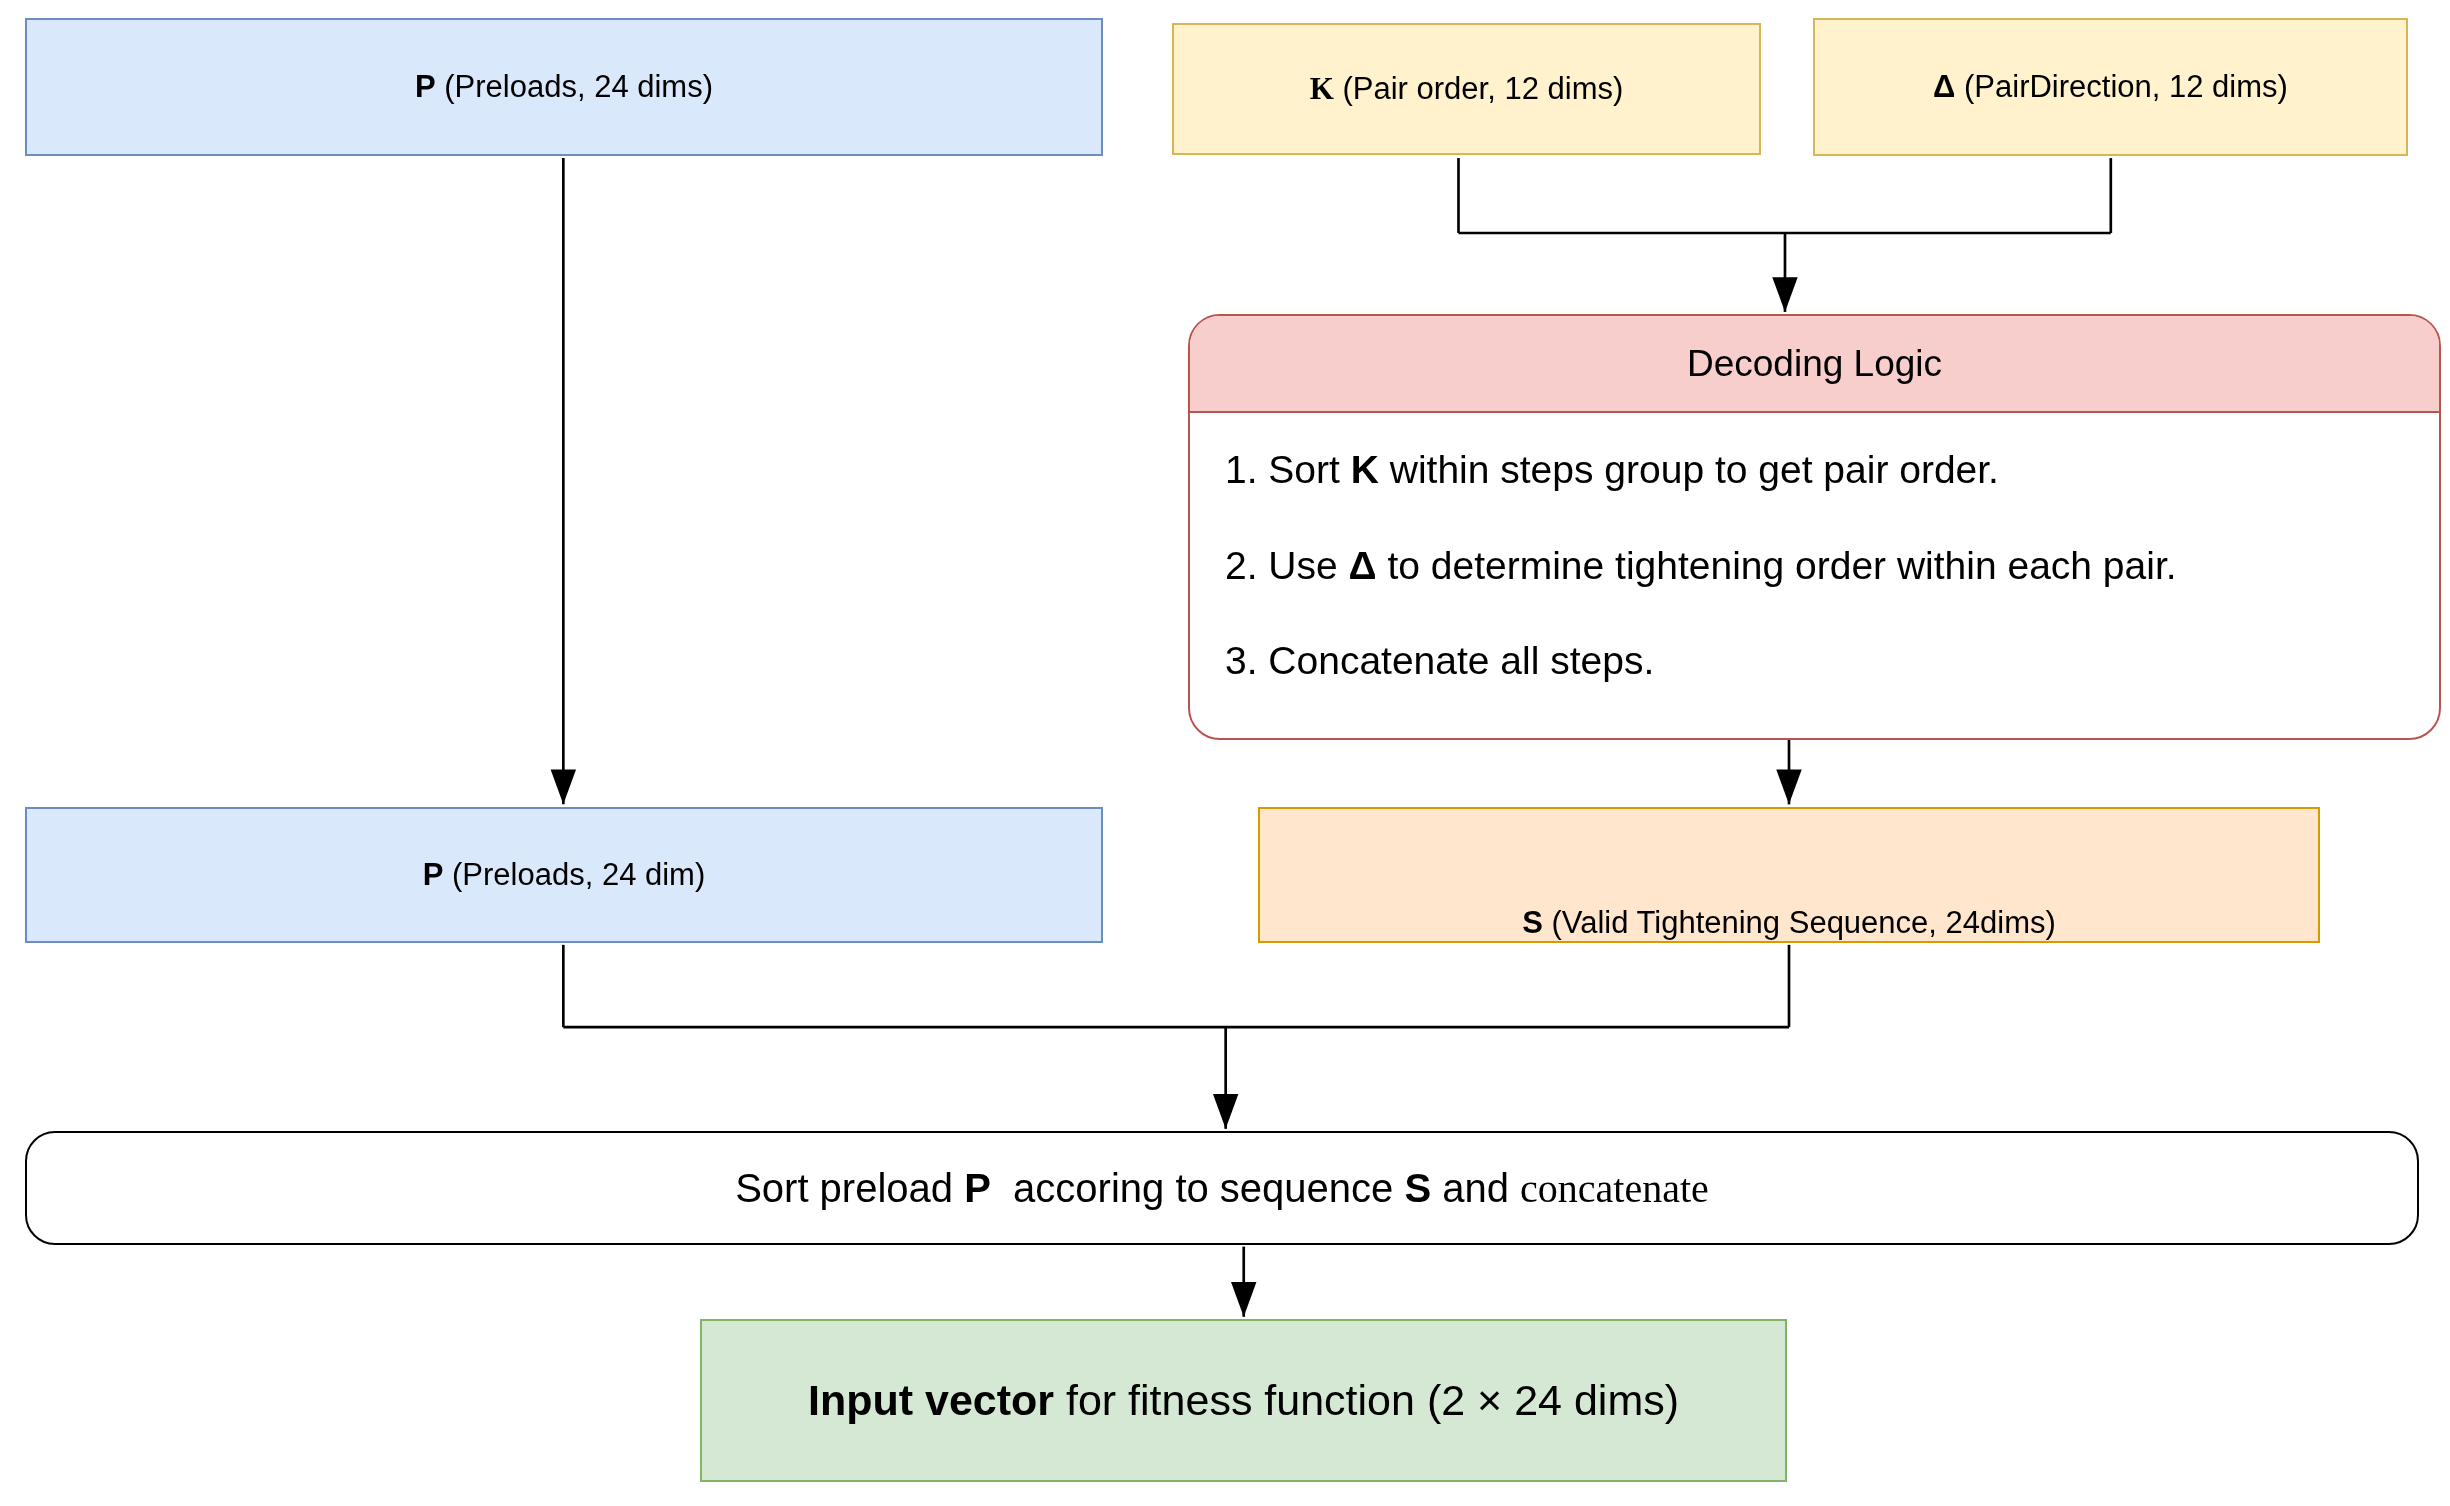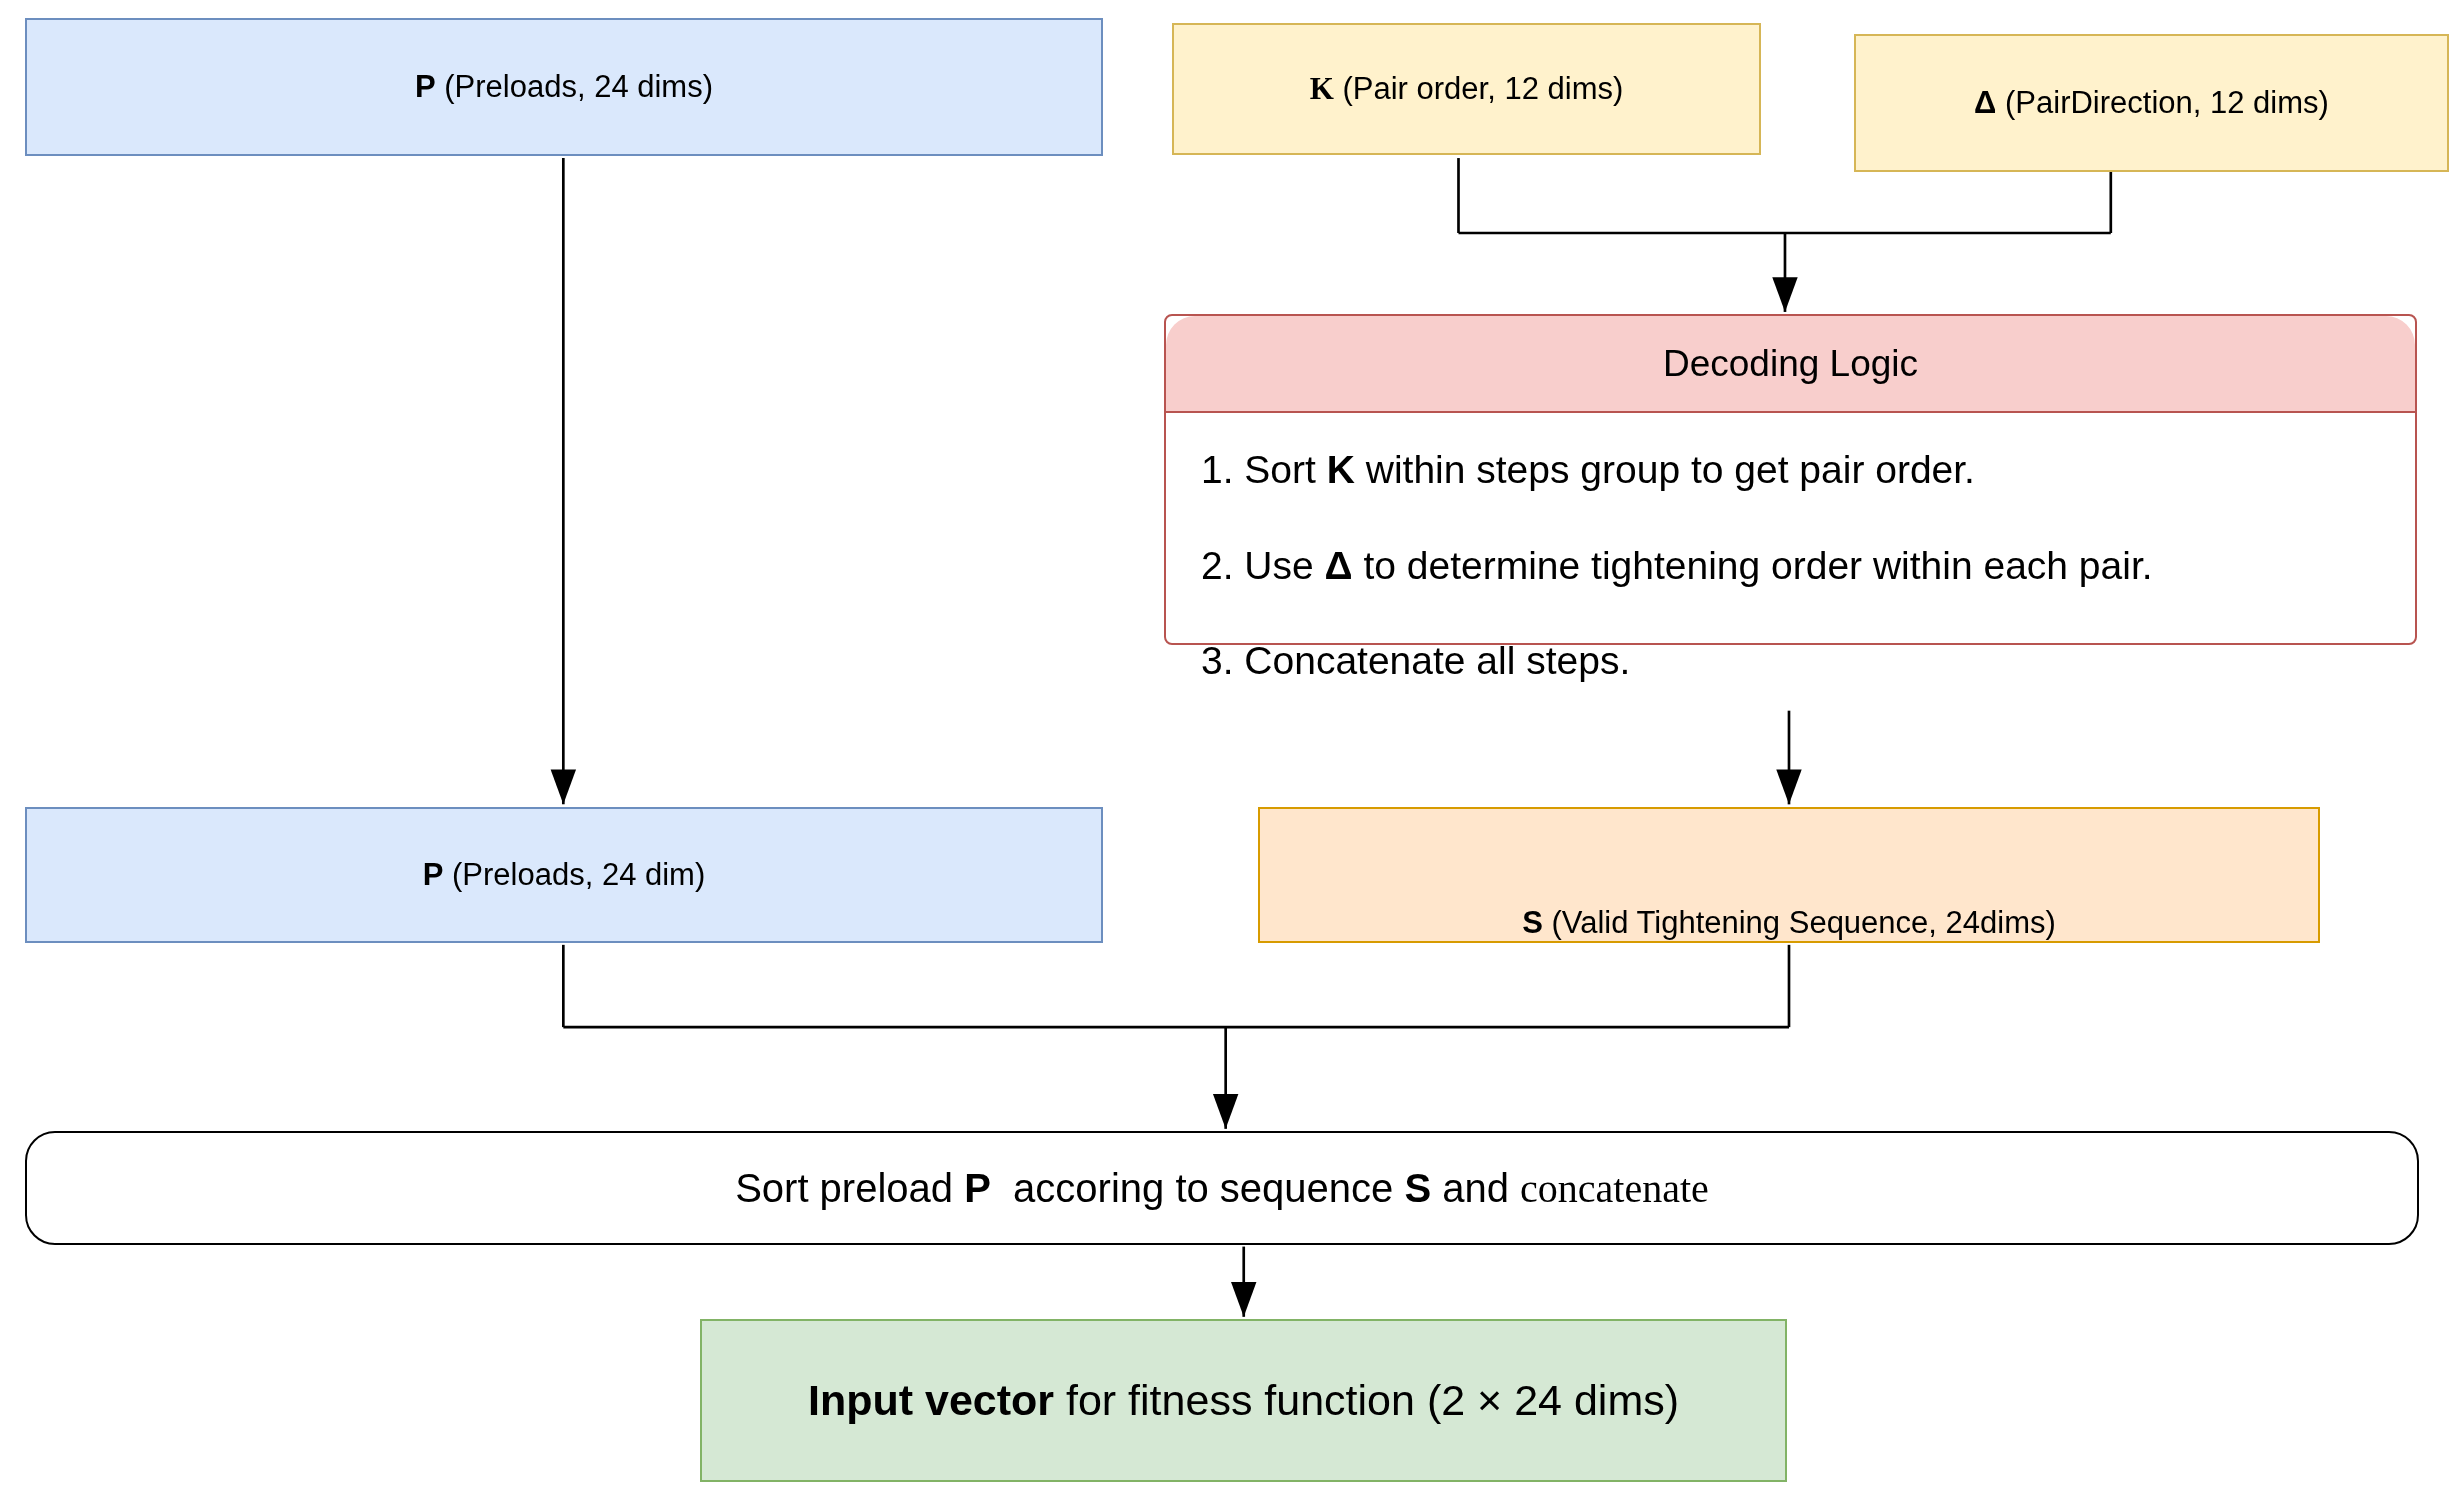--- a/index.html
+++ b/index.html
@@ -43,29 +43,29 @@
     line-height: 1.2;
   }
   .node .label { padding: 0 13.4px; }
   b { font-weight: bold; }
   .b-serif { font-family: "Liberation Serif", serif; font-weight: bold; }
   .serif   { font-family: "Liberation Serif", serif; }
 
   
   #preloads-top    { left: 25px;   top: 18px;   width: 1078px; height: 138px; }
   #pair-order      { left: 1164px; top: 23px;   width: 589px;  height: 132px; margin-left: 8px; }
-  #pair-direction  { left: 1813px; top: 34px;   width: 595px;  height: 138px; margin-left: 41px; }
+  #pair-direction  { left: 1813px; top: 18px;   width: 595px;  height: 138px; }
 
   #decoding-logic {
     position: absolute;
-    left: 1164px; top: 314px;
-    width: 1253px; height: 331px;
+    left: 1188px; top: 314px;
+    width: 1253px; height: 426px;
     box-sizing: border-box;
     border: 2.7px solid;
-    border-radius: 8px;
+    border-radius: 32px;
     background: #ffffff;
   }
   #decoding-logic .dl-header {
     box-sizing: border-box;
     height: 97px;
     border-bottom: 2.7px solid;
     border-radius: 29px 29px 0 0;
     display: flex;
     align-items: center;
     justify-content: center;

